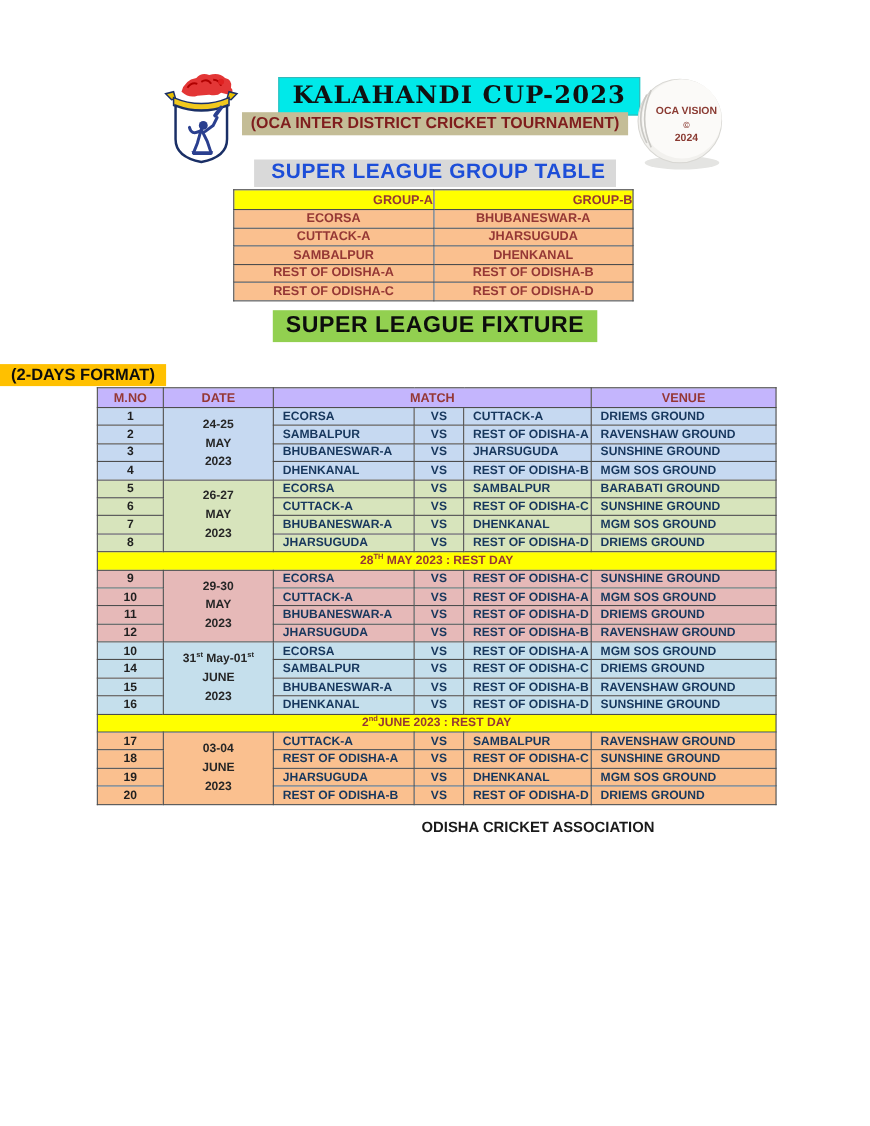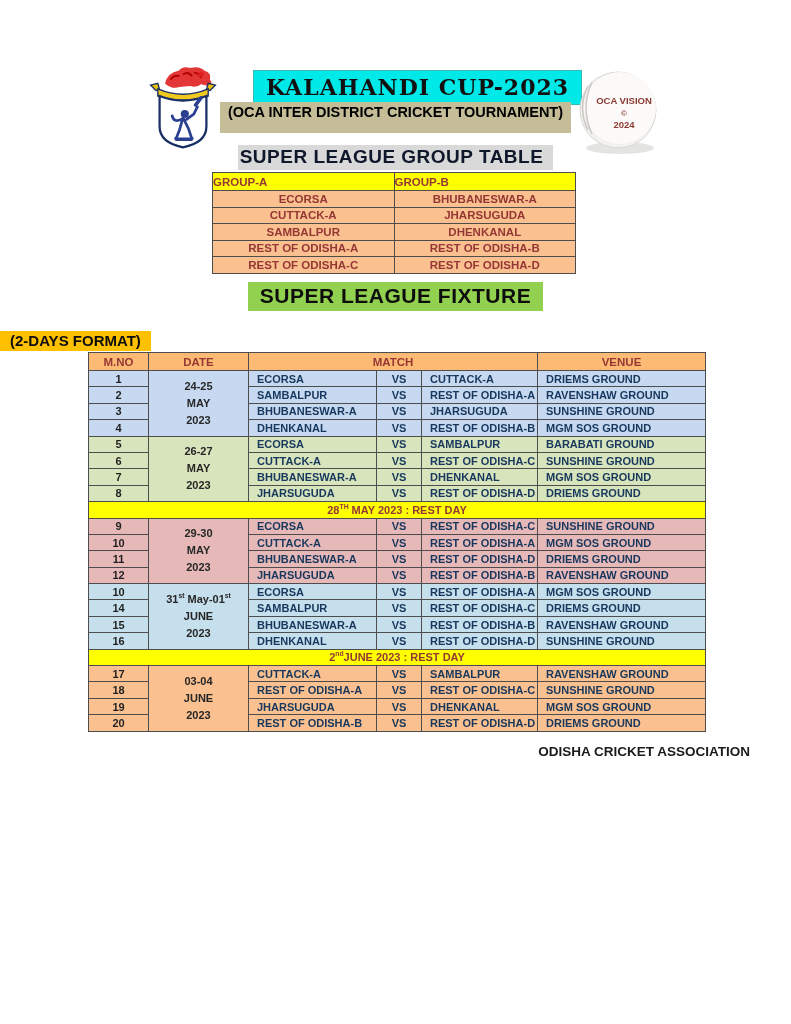--- a/index.html
+++ b/index.html
@@ -22,43 +22,43 @@
     font-weight: bold;
     font-size: 22px;
     letter-spacing: 1px;
     padding: 3px 12px 4px 12px;
     border: 1px solid #35b9b9;
   }
   .subtitle-wrap { position: absolute; left: 0; top: 102px; width: 791px; text-align: center; }
   .sub-title {
     display: inline-block;
     background: #c4bd97;
-    color: #000000;
+    color: #7f1d1d;
     font-weight: bold;
     font-size: 14.5px;
-    padding: 2px 8px 13px 8px;
+    padding: 2px 8px 3px 8px;
   }
   .ball { position: absolute; left: 572px; top: 68px; width: 96px; height: 88px; }
   
   .group-title-wrap { position: absolute; left: 0; top: 145px; width: 791px; text-align: center; }
   .group-title {
     display: inline-block;
     background: #d9d9d9;
-    color: #0f172a;
+    color: #1d4ed8;
     font-weight: bold;
     font-size: 19px;
     letter-spacing: 0.5px;
-    padding: 1px 10px 2px 2px;
+    padding: 1px 10px 2px 16px;
   }
   table { border-collapse: collapse; table-layout: fixed; }
   td, th { border: 1px solid #4d4d4d; overflow: hidden; white-space: nowrap; }
   .group-table { position: absolute; left: 212px; top: 172px; width: 364px; }
   .group-table th {
     background: #ffff00; color: #953735;
-    font-size: 11.5px; font-weight: bold; height: 18px; text-align: left;
+    font-size: 11.5px; font-weight: bold; height: 18px; text-align: right;
   }
   .group-table td {
     background: #fac08f; color: #953735;
     font-size: 11.5px; font-weight: bold; height: 16.5px; text-align: center;
   }
   
   .fixture-title-wrap { position: absolute; left: 0; top: 282px; width: 791px; text-align: center; }
   .fixture-title {
     display: inline-block;
     background: #92d050; color: #0d0d0d;
@@ -68,37 +68,37 @@
   .format-wrap { position: absolute; left: 0; top: 331px; width: 791px; text-align: left; }
   .format-title {
     display: inline-block;
     background: #ffc000; color: #0d0d0d;
     font-weight: bold; font-size: 15px;
     padding: 1px 10px 2px 10px;
   }
   
   .fixture-table { position: absolute; left: 88px; top: 352px; width: 617px; border: 1.5px solid #4d4d4d; }
   .fixture-table th {
-    background: #fdba74; color: #953735;
+    background: #c4b5fd; color: #953735;
     font-size: 11.5px; font-weight: bold; height: 18px; text-align: center;
   }
   .fixture-table td { font-size: 11px; font-weight: bold; height: 16.4px; }
   .cell-mno  { text-align: center; color: #1f1f1f; }
   .cell-date { text-align: center; color: #262626; font-size: 11px; line-height: 1.55; white-space: normal; }
   .cell-team { text-align: left; padding-left: 8px; color: #17375d; }
   .cell-vs   { text-align: center; color: #17375d; }
   .cell-venue{ text-align: left; padding-left: 8px; color: #17375d; }
   .rest-day  {
     background: #ffff00; color: #953735;
     text-align: center; font-size: 11.5px; font-weight: bold;
   }
   sup { font-size: 0.62em; vertical-align: super; line-height: 0; }
   
   .footer {
-    position: absolute; left: 0; top: 744px; width: 750px;
+    position: absolute; left: 0; top: 744px; width: 595px;
     text-align: right; font-weight: bold; font-size: 13.5px; color: #1a1a1a;
   }
 </style>
 </head>
 <body>
 
 <div class="page">
 
   <svg class="crest" viewBox="0 0 100 100">
 

